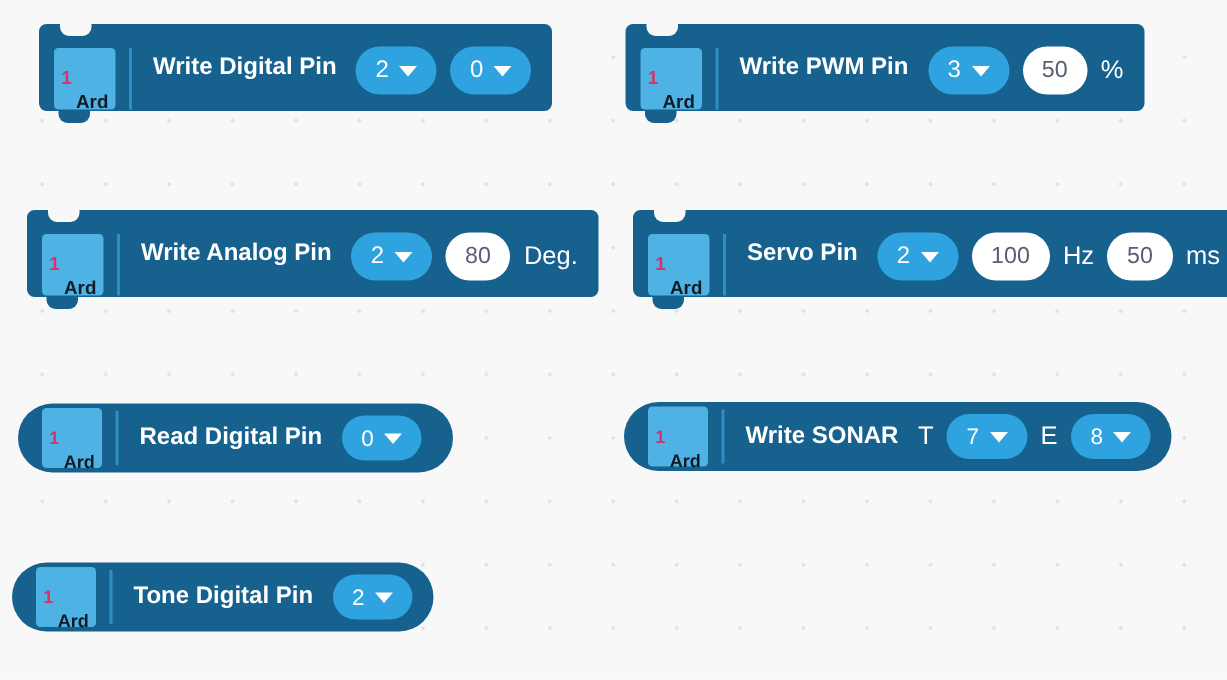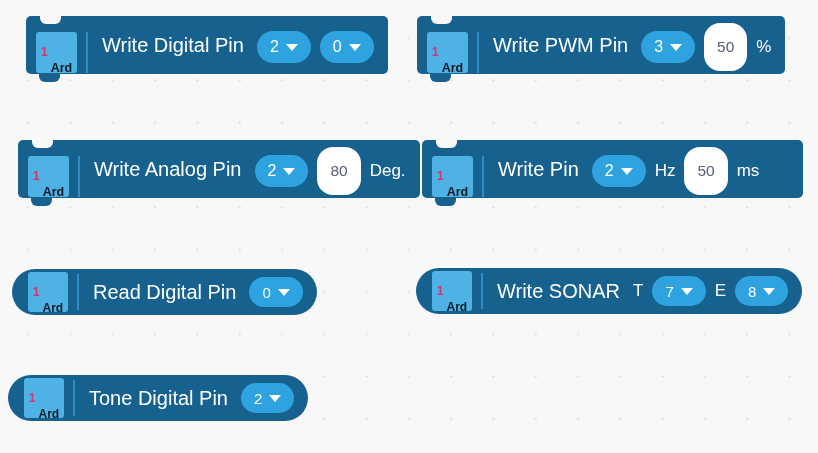--- a/index.html
+++ b/index.html
@@ -68,22 +68,22 @@
   .sep{
     flex:none;
     width:2px;
     background:var(--separator-color);
     margin-left:9px;
     margin-right:5px;
   }
   .command .sep{height:41px;transform:translateY(7px);}
   .reporter .sep{height:36px;}
   .lbl{
-    font-size:20px;
-    font-weight:400;
+    font-size:16px;
+    font-weight:700;
     margin-left:9px;
     white-space:nowrap;
   }
   .field{margin-left:9px;white-space:nowrap;}
   .command .field{transform:translateY(2px);}
   .lbl + .field{margin-left:13px;}
   .dropdown{
     display:inline-flex;
     align-items:center;
     justify-content:center;
@@ -110,21 +110,21 @@
     justify-content:center;
     background:var(--input-bg);
     color:var(--input-text);
     border-radius:16px;
     padding:0 13px;
     min-width:16px;
     font-size:15.5px;
     font-weight:500;
     cursor:text;
   }
-  .command .numfield{height:48px;}
+  .command .numfield{height:32px;}
   .unit{
     font-size:17px;
     font-weight:500;
   }
 </style>
 </head>
 <body>
 
 <div id="canvas">
 
@@ -174,25 +174,26 @@
     <span class="field numfield">80</span>
     <span class="field unit">Deg.</span>
   </div>
 
   <div class="block command" style="left:422px;top:140px;min-width:381px">
     <span class="badge">
       <span class="badge-num">1</span>
       <span class="badge-txt">Ard</span>
     </span>
     <span class="sep"></span>
-    <span class="lbl">Write Pin</span>
-    <span class="field dropdown">
-      <span>2</span>
-      <span class="caret"></span>
-    </span>
+    <span class="lbl">Servo Pin</span>
+    <span class="field dropdown">
+      <span>2</span>
+      <span class="caret"></span>
+    </span>
+    <span class="field numfield">100</span>
     <span class="field unit">Hz</span>
     <span class="field numfield">50</span>
     <span class="field unit">ms</span>
   </div>
 
   <div class="block reporter" style="left:12px;top:269px;min-width:290px">
     <span class="badge">
       <span class="badge-num">1</span>
       <span class="badge-txt">Ard</span>
     </span>

